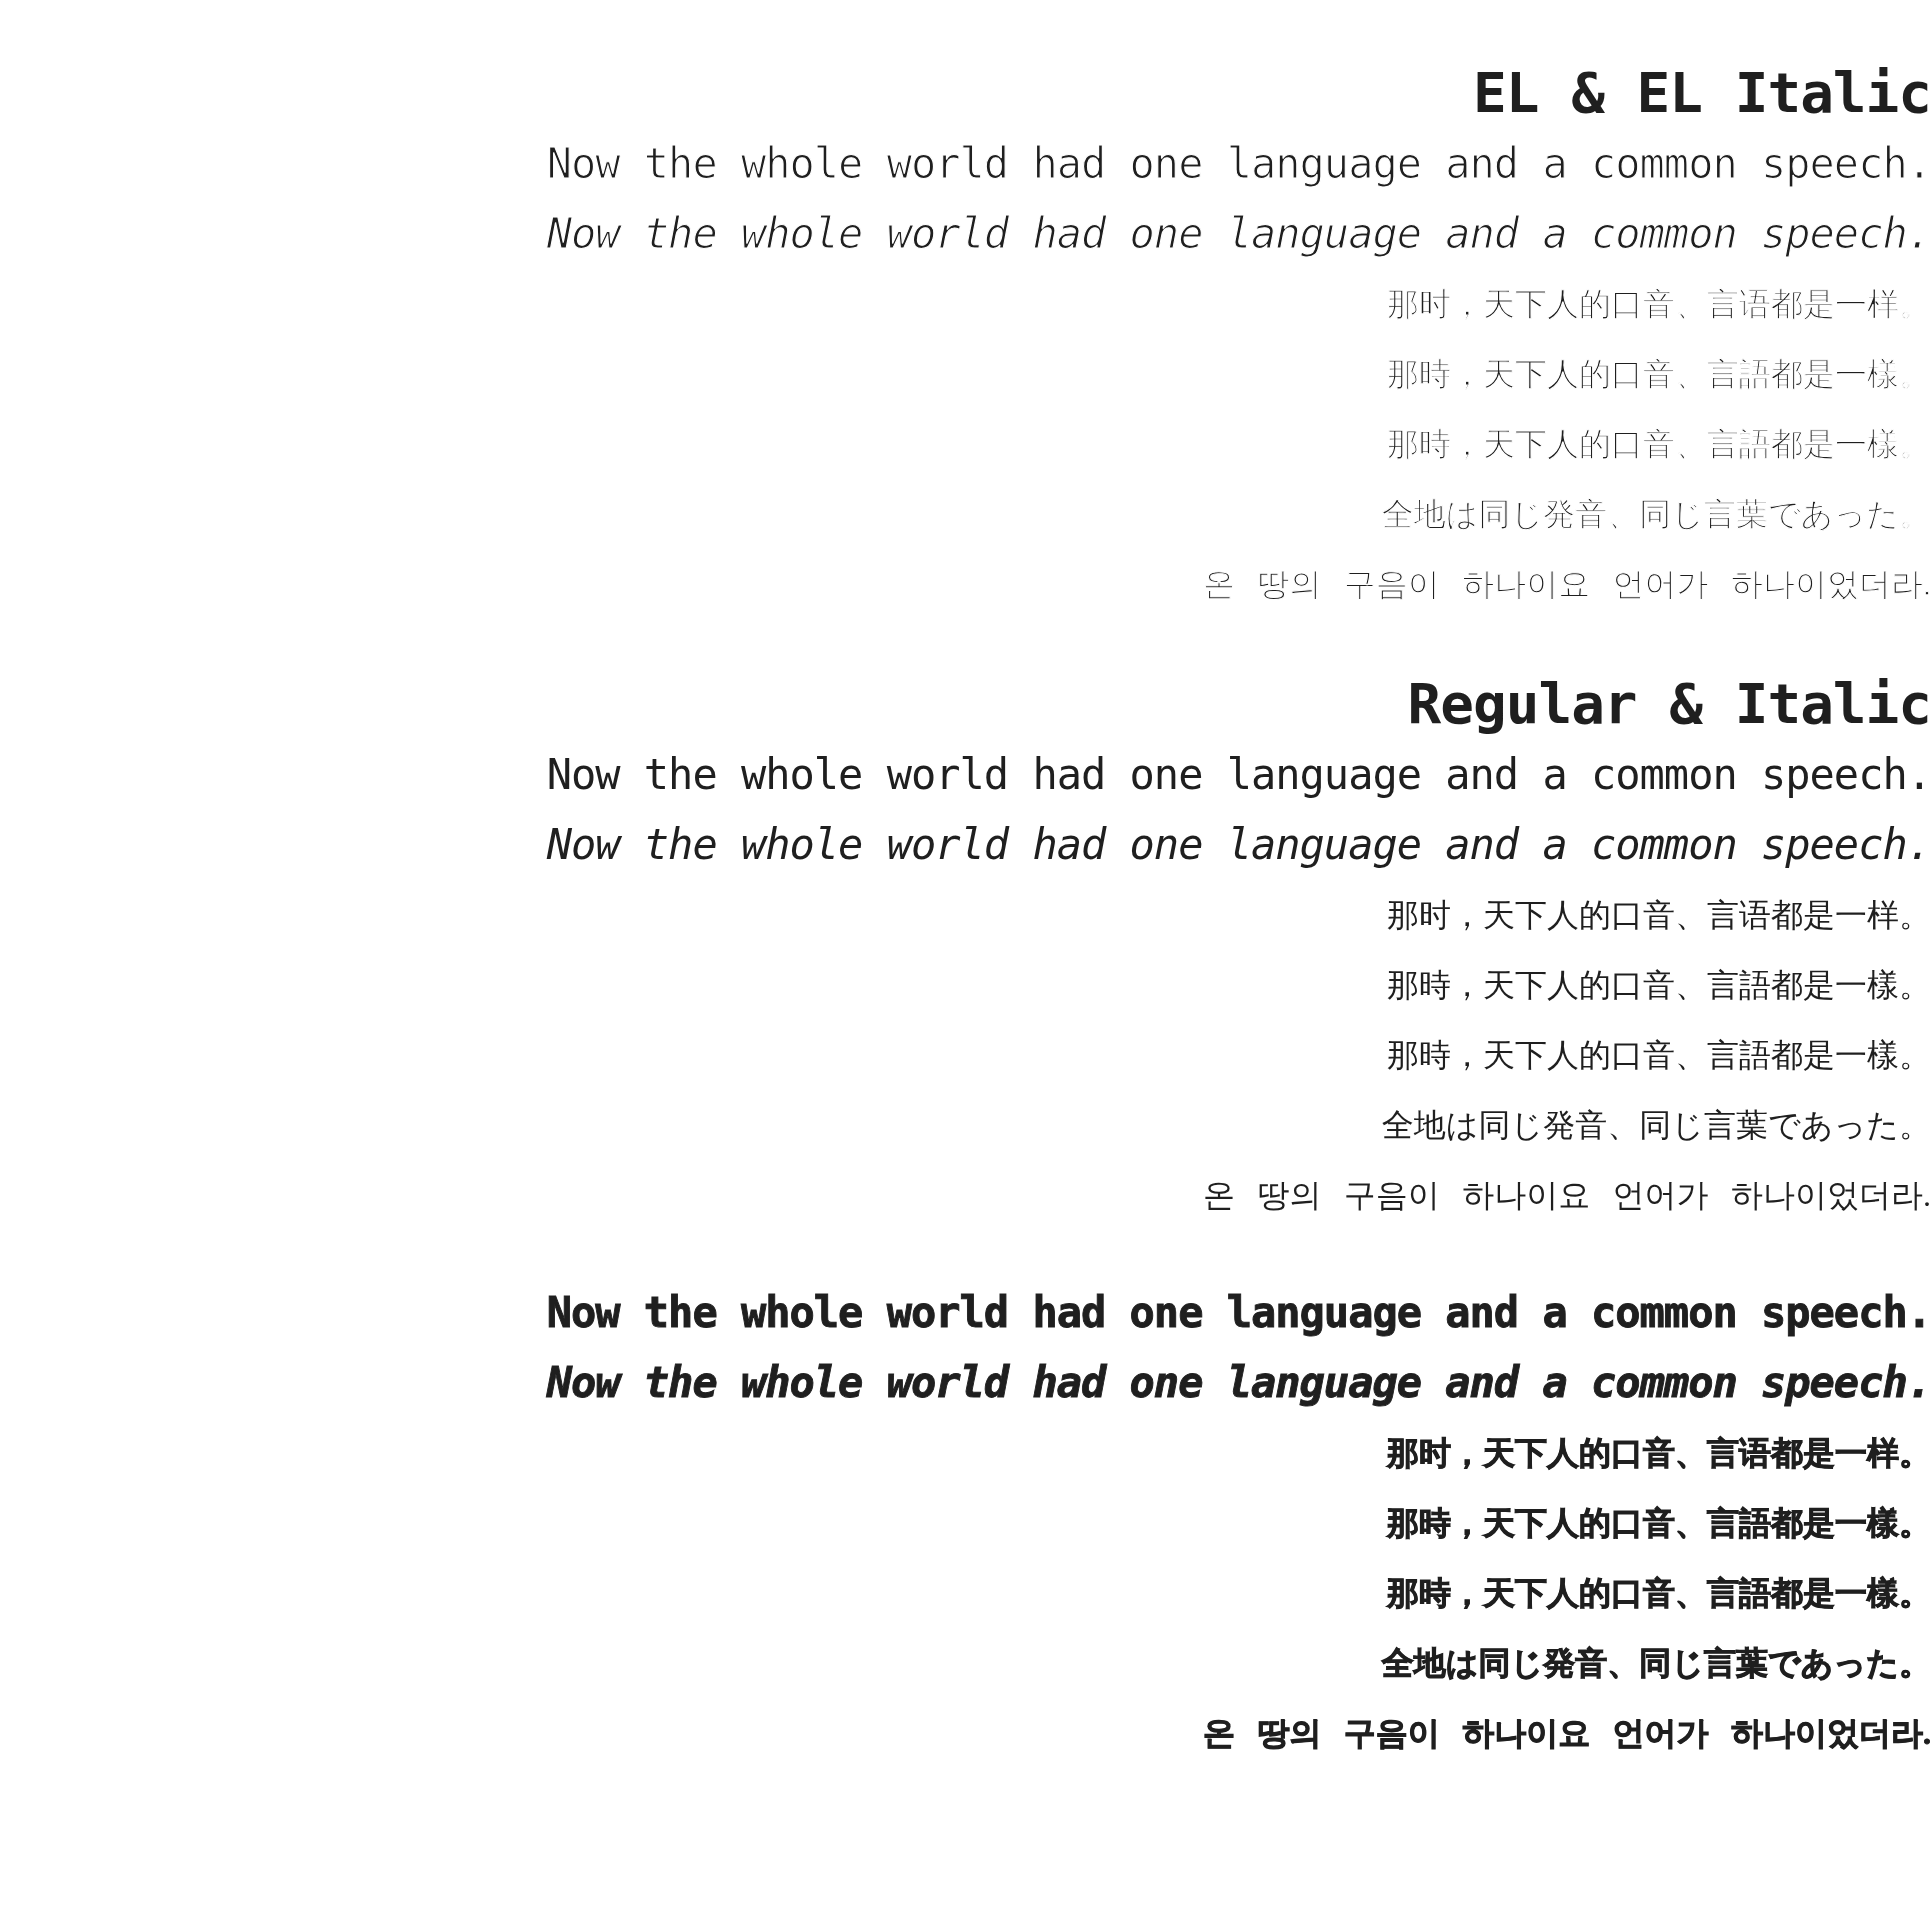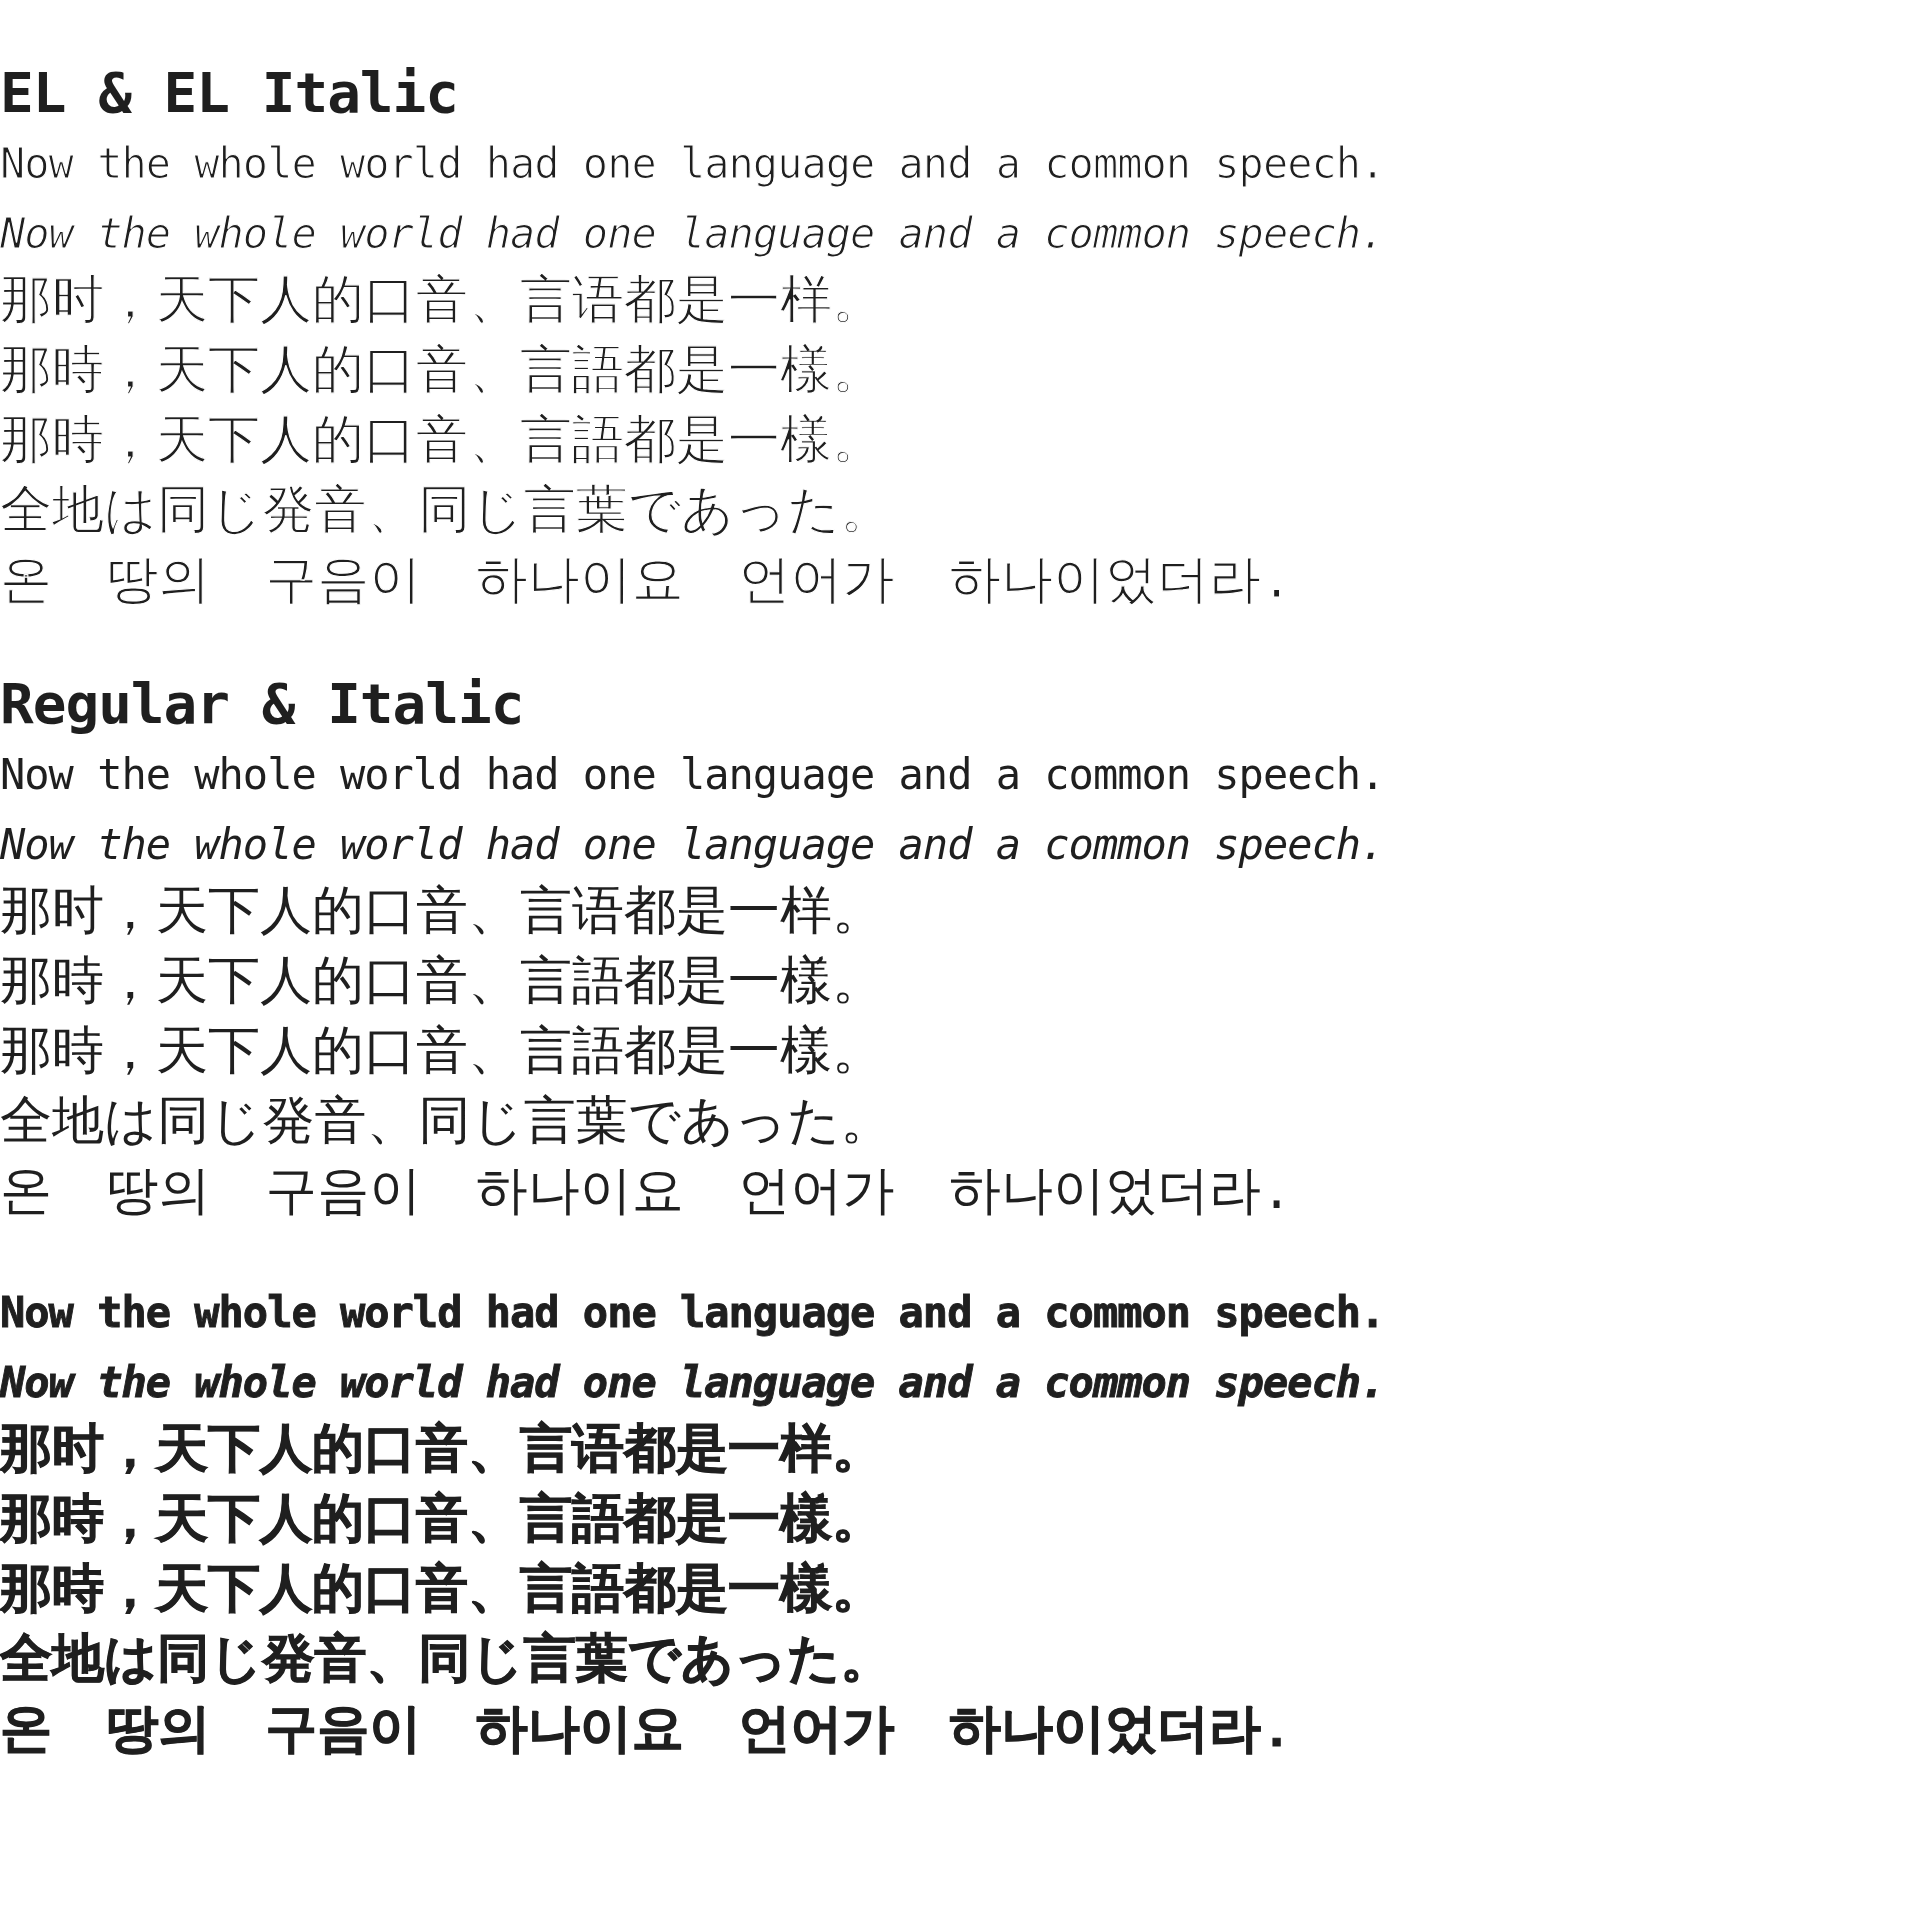--- a/index.html
+++ b/index.html
@@ -13,21 +13,21 @@
     overflow: hidden;
     color: #1f1f1f;
     font-family: "Liberation Sans", sans-serif;
   }
   .page {
     box-sizing: border-box;
     width: 1931px;
     height: 1931px;
     padding-top: 56px;
   }
-  .section { text-align: left; }
+  .section { text-align: right; }
   .section + .section { margin-top: 48px; }
 
   .title {
     margin: 0;
     font-family: "DejaVu Sans Mono", "Liberation Mono", monospace;
     font-size: 56px;
     font-weight: 700;
     line-height: 73px;
     letter-spacing: -1px;
     white-space: pre;
@@ -38,22 +38,22 @@
     line-height: 70px;
     white-space: pre;
   }
   .latin {
     font-family: "DejaVu Sans Mono", "Liberation Mono", monospace;
     font-size: 42px;
     letter-spacing: -1px;
   }
   .italic { font-style: italic; }
   .cjk {
-    font-family: Liberation Mono, monospace;
-    font-size: 52px;
+    font-family: Liberation Serif, serif;
+    font-size: 32px;
   }
   .ko { word-spacing: 0.45em; }
 
   
   .w-el {
     font-weight: 300;
     -webkit-text-stroke: 1.1px #ffffff;
   }
   .w-reg { font-weight: 400; }
   .w-h {

